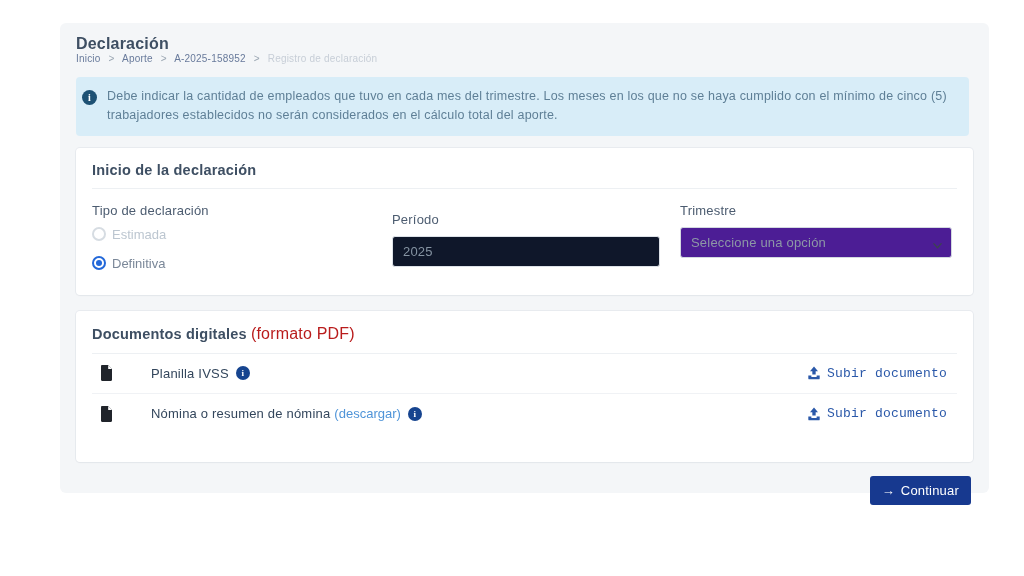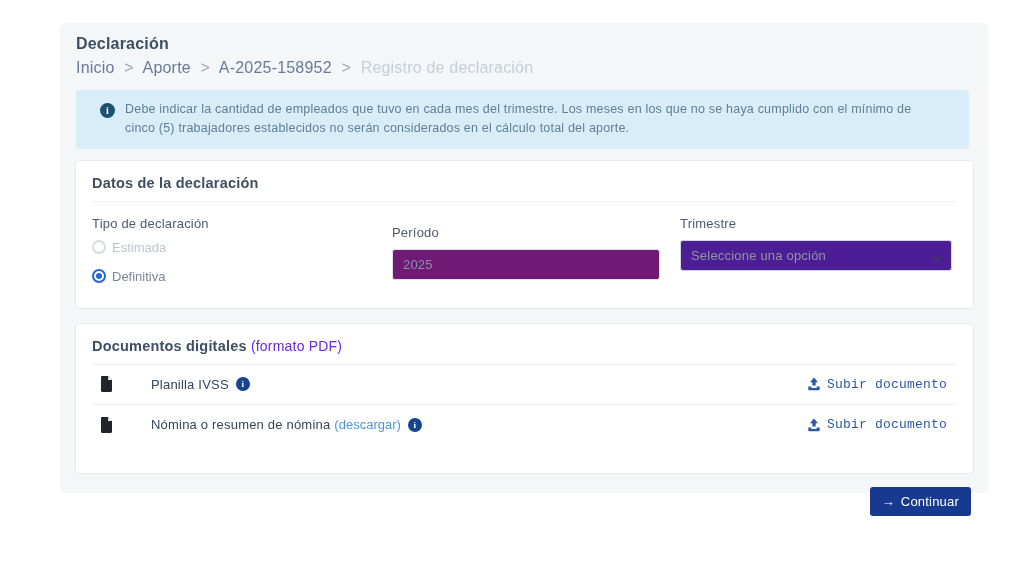--- a/index.html
+++ b/index.html
@@ -8,28 +8,28 @@
 
   .container {
     position: absolute; left: 60px; top: 23px;
     width: 929px; height: 470px;
     background: #f4f6f8; border-radius: 6px;
     padding: 12px 16px 16px 16px;
   }
 
   .page-title { font-size: 16px; font-weight: 600; color: #3e4f63; letter-spacing: .2px; }
 
-  .breadcrumb { margin-top: 6px; font-size: 16px; letter-spacing: .2px; }
+  .breadcrumb { font-size: 10px; letter-spacing: .2px; }
   .breadcrumb a { color: #687a9b; text-decoration: none; cursor: pointer; }
   .breadcrumb .sep { color: #9aa6b2; margin: 0 5px; }
   .breadcrumb .current { color: #c7ced7; }
 
   .alert {
     margin-top: 13px; background: #d8edf8; border-radius: 4px;
-    padding: 10px 24px; display: flex; align-items: flex-start; gap: 10px;
+    padding: 10px 6px; display: flex; align-items: flex-start; gap: 10px;
     width: 893px;
   }
   .alert p { font-size: 12.5px; line-height: 1.55; color: #5e7f96; letter-spacing: .2px; max-width: 840px; }
 
   .info-icon {
     display: inline-flex; align-items: center; justify-content: center;
     width: 15px; height: 15px; min-width: 15px; border-radius: 50%;
     color: #fff; font-size: 10px; font-weight: 700; font-style: normal;
   }
   .info-icon::after { content: "i"; font-family: "Liberation Serif", serif; }
@@ -38,21 +38,21 @@
 
   .card {
     background: #ffffff; border-radius: 4px; margin-top: 12px;
     box-shadow: 0 0 0 1px rgba(210,216,224,.35), 0 1px 2px rgba(0,0,0,.03);
     padding: 14px 16px 0 16px; width: 897px;
   }
   .card-title {
     font-size: 14.5px; font-weight: 700; color: #3e4f63; letter-spacing: .2px;
     padding-bottom: 10px; border-bottom: 1px solid #edf0f3;
   }
-  .card-title .subtitle { font-size: 14px; font-weight: 400; color: #6d28d9; }
+  .card-title .subtitle { font-size: 16px; font-weight: 400; color: #b91c1c; }
 
   .fields { display: flex; margin-top: 14px; padding-bottom: 24px; }
   .field label.f-label { display: block; font-size: 13px; color: #4c5c70; letter-spacing: .2px; margin-bottom: 9px; }
   .field-tipo { flex: 0 0 300px; }
   .field-periodo { flex: 0 0 268px; margin-right: 20px; margin-top: 9px; }
   .field-trimestre { flex: 0 0 272px; }
 
   .radios { display: flex; gap: 14px; margin-top: 6px; flex-direction: column; }
   .radio-option { display: inline-flex; align-items: center; gap: 6px; font-size: 13px; cursor: pointer; }
   .radio-option.disabled { color: #bcc6d0; }
@@ -62,21 +62,21 @@
     border: 2px solid #d6dce2; background: #fff; position: relative;
   }
   .radio-circle.checked { border-color: #2368d9; }
   .radio-circle.checked::after {
     content: ""; position: absolute; left: 2px; top: 2px;
     width: 6px; height: 6px; border-radius: 50%; background: #2368d9;
   }
 
   .text-input {
     width: 100%; height: 31px; border: 1px solid #dde2e8; border-radius: 3px;
-    background: #701a75; color: #8593a2; font-size: 13px; padding: 0 10px;
+    background: #0f172a; color: #8593a2; font-size: 13px; padding: 0 10px;
     font-family: inherit; letter-spacing: .2px;
   }
 
   .select-wrap { position: relative; width: 272px; }
   .select-wrap select {
     width: 100%; height: 31px; border: 1px solid #d3d9e0; border-radius: 3px;
     background: #4c1d95; color: #8d98a6; font-size: 13px; padding: 0 26px 0 10px;
     appearance: none; -webkit-appearance: none; font-family: inherit; letter-spacing: .2px;
   }
   .chevron { position: absolute; right: 9px; top: 10px; pointer-events: none; display: block; }
@@ -124,21 +124,21 @@
     <span class="sep">&gt;</span>
     <span class="current">Registro de declaración</span>
   </nav>
 
   <div class="alert">
     <span class="info-icon"></span>
     <p>Debe indicar la cantidad de empleados que tuvo en cada mes del trimestre. Los meses en los que no se haya cumplido con el mínimo de cinco (5) trabajadores establecidos no serán considerados en el cálculo total del aporte.</p>
   </div>
 
   <section class="card">
-    <h2 class="card-title">Datos de la declaración</h2>
+    <h2 class="card-title">Inicio de la declaración</h2>
     <div class="fields">
 
       <div class="field field-tipo">
         <label class="f-label">Tipo de declaración</label>
         <div class="radios">
           <span class="radio-option disabled">
             <span class="radio-circle"></span>
             <span>Estimada</span>
           </span>
           <span class="radio-option checked-opt">

